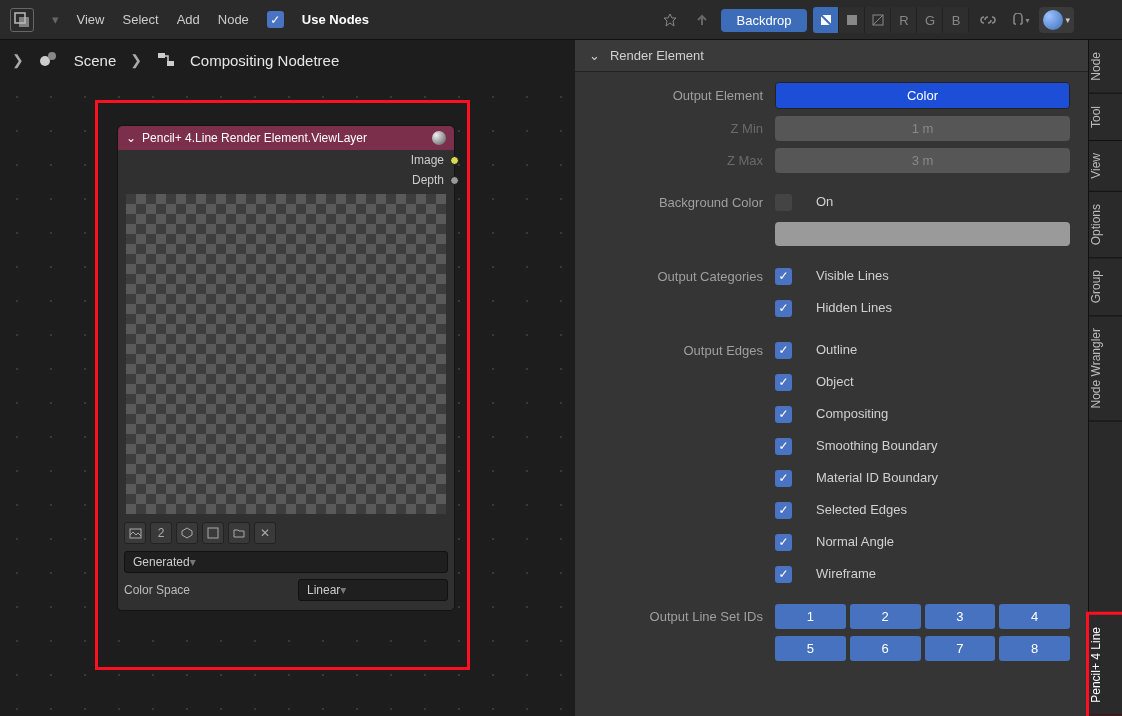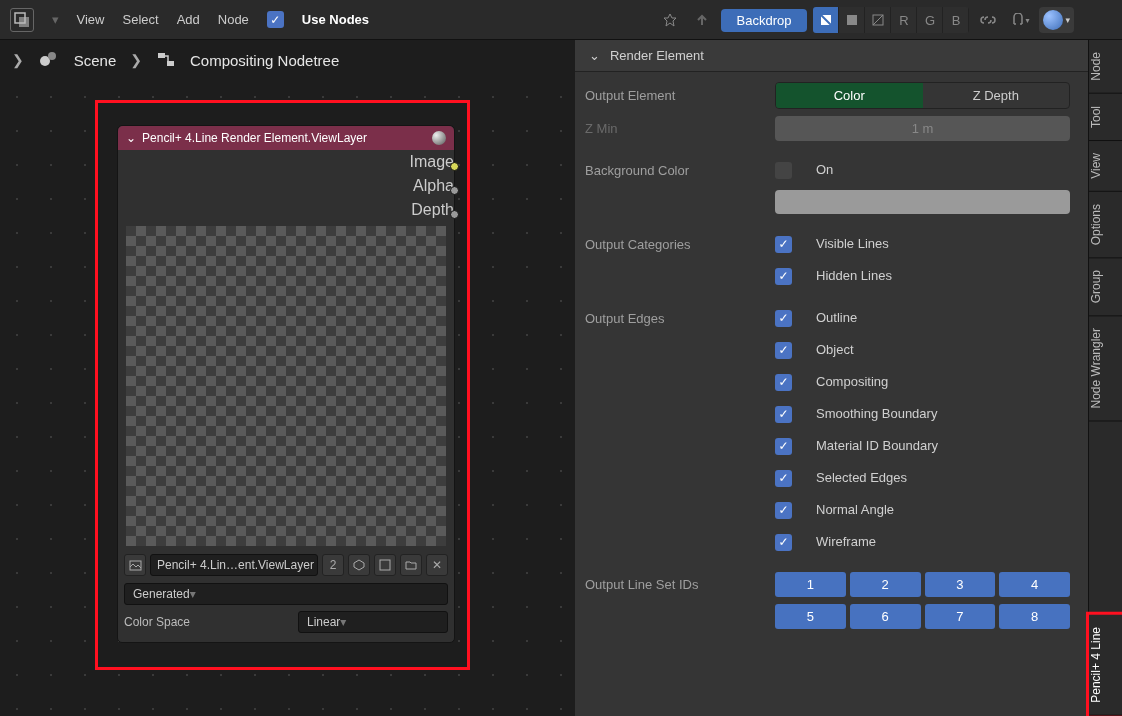--- a/index.html
+++ b/index.html
@@ -34,21 +34,21 @@
 .red-highlight { outline:3px solid #ff1020; }
 
 
 .left-pane::before { content:""; position:absolute; inset:40px 0 0 0; background-image:radial-gradient(circle,#3a3a3a 1px, transparent 1px); background-size:34px 34px; }
 
 
 .node-wrap { position:absolute; left:95px; top:60px; width:375px; height:570px; border:3px solid #ff1020; }
 .node { position:absolute; left:19px; top:22px; width:338px; background:#303030; border:1px solid #141414; border-radius:5px; }
 .node-title { background:#7b2f4a; color:#fff; padding:5px 8px; font-size:12px; border-radius:5px 5px 0 0; display:flex; align-items:center; gap:6px; }
 .node-title .sphere { margin-left:auto; width:14px; height:14px; border-radius:50%; background:radial-gradient(circle at 30% 30%,#eee,#555); }
-.sock-row { display:flex; justify-content:flex-end; align-items:flex-end; padding:3px 0; font-size:16px; color:#ccc; position:relative; }
+.sock-row { display:flex; justify-content:flex-end; align-items:center; padding:3px 10px; font-size:12px; color:#ccc; position:relative; }
 .sock-dot { width:9px; height:9px; border-radius:50%; position:absolute; right:-5px; border:1px solid #111; }
 .sock-yellow { background:#d8d858; }
 .sock-gray { background:#999; }
 .checker { height:320px; margin:4px 8px; background-image:
   linear-gradient(45deg,#5a5a5a 25%,transparent 25%),
   linear-gradient(-45deg,#5a5a5a 25%,transparent 25%),
   linear-gradient(45deg,transparent 75%,#5a5a5a 75%),
   linear-gradient(-45deg,transparent 75%,#5a5a5a 75%);
   background-size:20px 20px;
   background-position:0 0,0 10px,10px -10px,-10px 0;
@@ -56,25 +56,25 @@
 .node-btm { padding:4px 6px; display:flex; gap:4px; align-items:center; font-size:12px; }
 .node-field { background:#1f1f1f; border:1px solid #111; border-radius:3px; padding:3px 6px; color:#ccc; flex:1; white-space:nowrap; overflow:hidden; }
 .mini { width:22px; height:22px; background:#3a3a3a; border:1px solid #222; border-radius:3px; display:flex; align-items:center; justify-content:center; color:#aaa; font-size:12px; }
 .node-row { padding:3px 6px; display:flex; align-items:center; gap:6px; font-size:12px; }
 .dd { background:#1f1f1f; border:1px solid #111; border-radius:3px; padding:3px 8px; flex:1; display:flex; justify-content:flex-start; align-items:center; color:#ccc; }
 
 
 .panel-head { background:#3a3a3a; padding:8px 14px; display:flex; align-items:center; gap:10px; border-bottom:1px solid #222; }
 .panel-body { padding:10px 18px 10px 10px; margin-right:34px; }
 .prop-row { display:flex; align-items:center; margin-bottom:6px; min-height:26px; }
-.prop-label { width:190px; text-align:left; padding-right:12px; color:#9f9f9f; }
+.prop-label { width:190px; text-align:right; padding-right:12px; color:#9f9f9f; }
 .prop-val { flex:1; }
 .toggle2 { display:flex; border:1px solid #222; border-radius:4px; overflow:hidden; }
 .toggle2 > div { flex:1; text-align:center; padding:5px 0; color:#ccc; }
-.toggle2 .sel { background:#14532d; color:#fff; }
+.toggle2 .sel { background:#1d4ed8; color:#fff; }
 .num-field { background:#565656; border-radius:4px; padding:5px 8px; text-align:center; color:#d0d0d0; width:100%; }
 .num-field.dim { color:#888; }
 .swatch { background:#9a9a9a; border-radius:4px; height:24px; width:100%; }
 .chk-row { display:flex; gap:24px; padding:3px 0; }
 .numgrid { display:flex; gap:4px; }
 .numgrid > div { flex:1; background:#4772c0; color:#fff; text-align:center; padding:5px 0; border-radius:3px; }
 .panel-body .section-gap { height:10px; }
 .drag { margin-left:auto; color:#666; letter-spacing:2px; }
 .globe { width:20px; height:20px; border-radius:50%; background:radial-gradient(circle at 30% 30%,#9cc2ff,#3d6db8);}
 </style>
@@ -172,36 +172,31 @@
         <div class="node-title">
           <span>⌄</span>
           <span>Pencil+ 4.Line Render Element.ViewLayer</span>
           <div class="sphere"></div>
         </div>
         <div class="sock-row">
             <span>Image</span>
             <div class="sock-dot sock-yellow"></div>
           </div>
         <div class="sock-row">
-            <span>Alpha</span>
-            <div class="sock-dot sock-gray"></div>
-          </div>
-        <div class="sock-row">
             <span>Depth</span>
             <div class="sock-dot sock-gray"></div>
           </div>
         <div class="checker"></div>
         <div class="node-btm">
           <div class="mini">
               <svg width="13" height="13" viewBox="0 0 13 13">
                 <rect x="1" y="2" width="11" height="9" fill="none" stroke="#aaa"></rect>
                 <path d="M1 8l3-3 3 3 2-2 3 3" fill="none" stroke="#aaa"></path>
               </svg>
             </div>
-          <div class="node-field">Pencil+ 4.Lin…ent.ViewLayer</div>
           <div class="mini">2</div>
           <div class="mini">
               <svg width="12" height="12" viewBox="0 0 12 12">
                 <path d="M6 1l5 3v4l-5 3-5-3V4z" fill="none" stroke="#aaa"></path>
               </svg>
             </div>
           <div class="mini">
               <svg width="12" height="12" viewBox="0 0 12 12">
                 <rect x="1" y="1" width="10" height="10" fill="none" stroke="#aaa"></rect>
               </svg>
@@ -236,28 +231,33 @@
       <span>⌄</span>
       <span>Render Element</span>
       <span class="drag">⠿</span>
     </div>
     <div class="panel-body">
       <div class="prop-row">
         <div class="prop-label">Output Element</div>
         <div class="prop-val">
             <div class="toggle2">
           <div class="sel">Color</div>
-          <div>Z Depth</div>
         </div>
           </div>
       </div>
       <div class="prop-row">
         <div class="prop-label" style="color:#6a6a6a">Z Min</div>
         <div class="prop-val">
             <div class="num-field dim">1 m</div>
+          </div>
+      </div>
+      <div class="prop-row">
+        <div class="prop-label" style="color:#6a6a6a">Z Max</div>
+        <div class="prop-val">
+            <div class="num-field dim">3 m</div>
           </div>
       </div>
       <div class="section-gap"></div>
       <div class="prop-row">
         <div class="prop-label">Background Color</div>
         <div class="prop-val">
             <div class="chk-row">
               <span class="chk off">✓</span>
               <span>On</span>
             </div>

